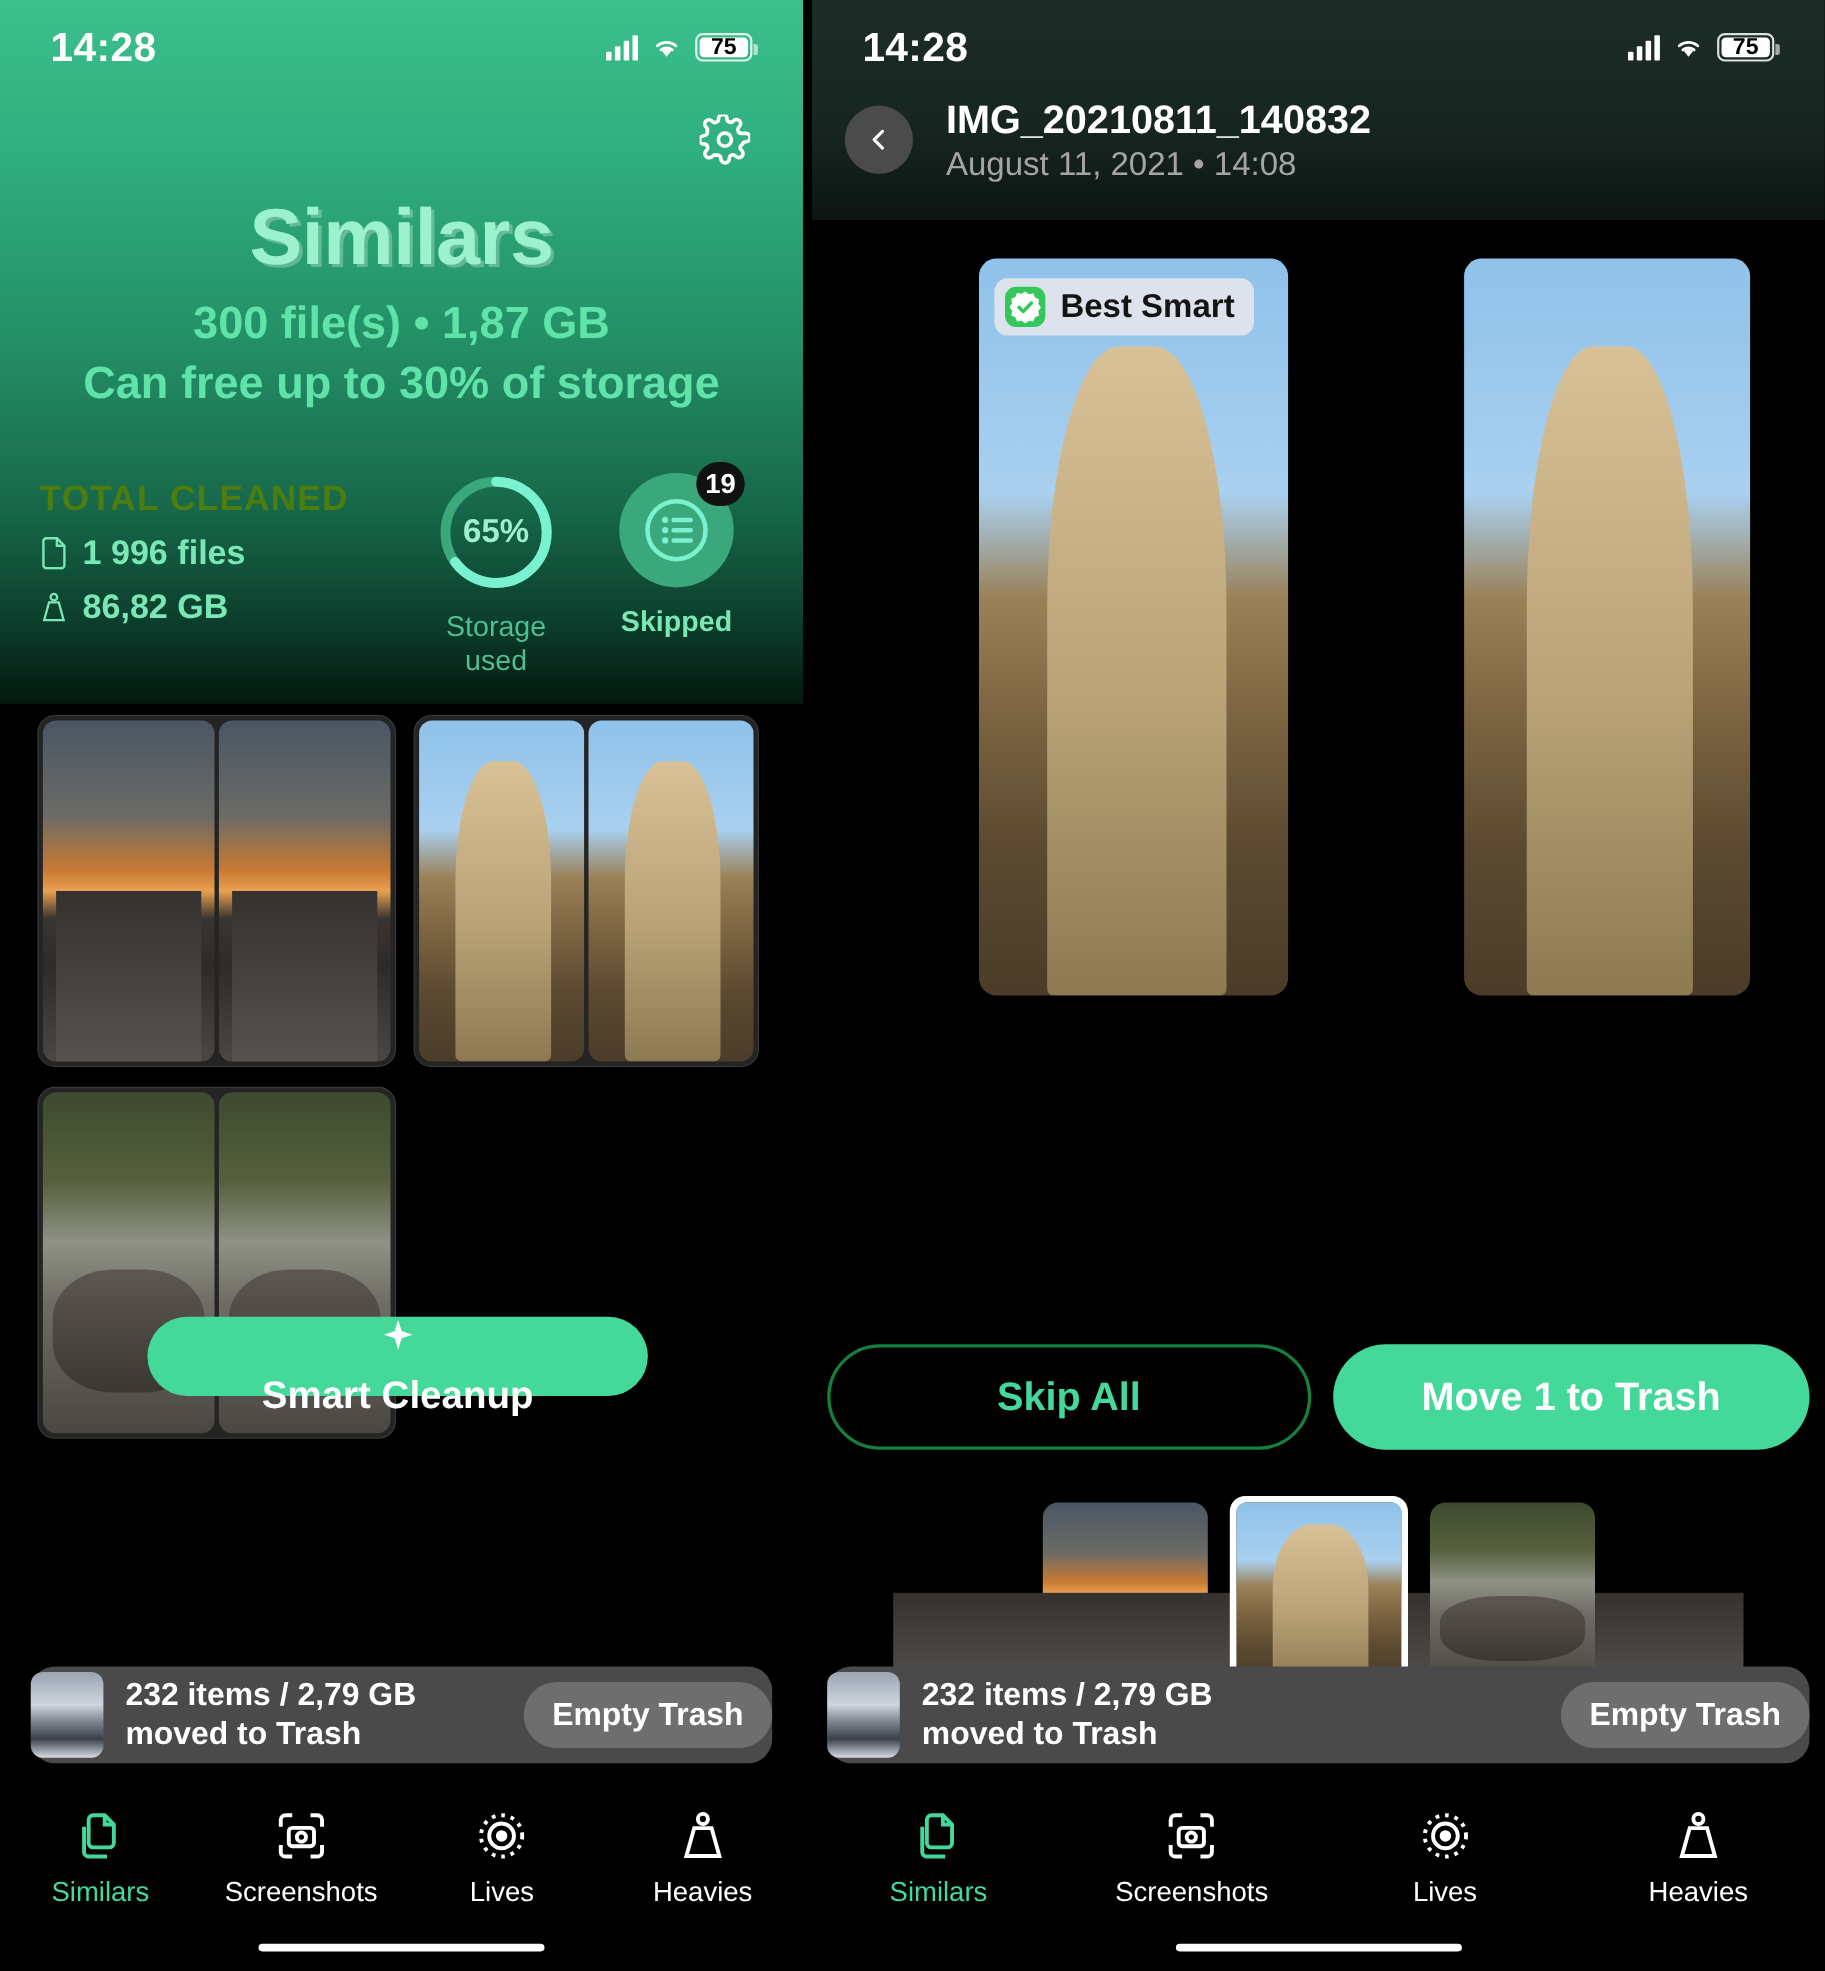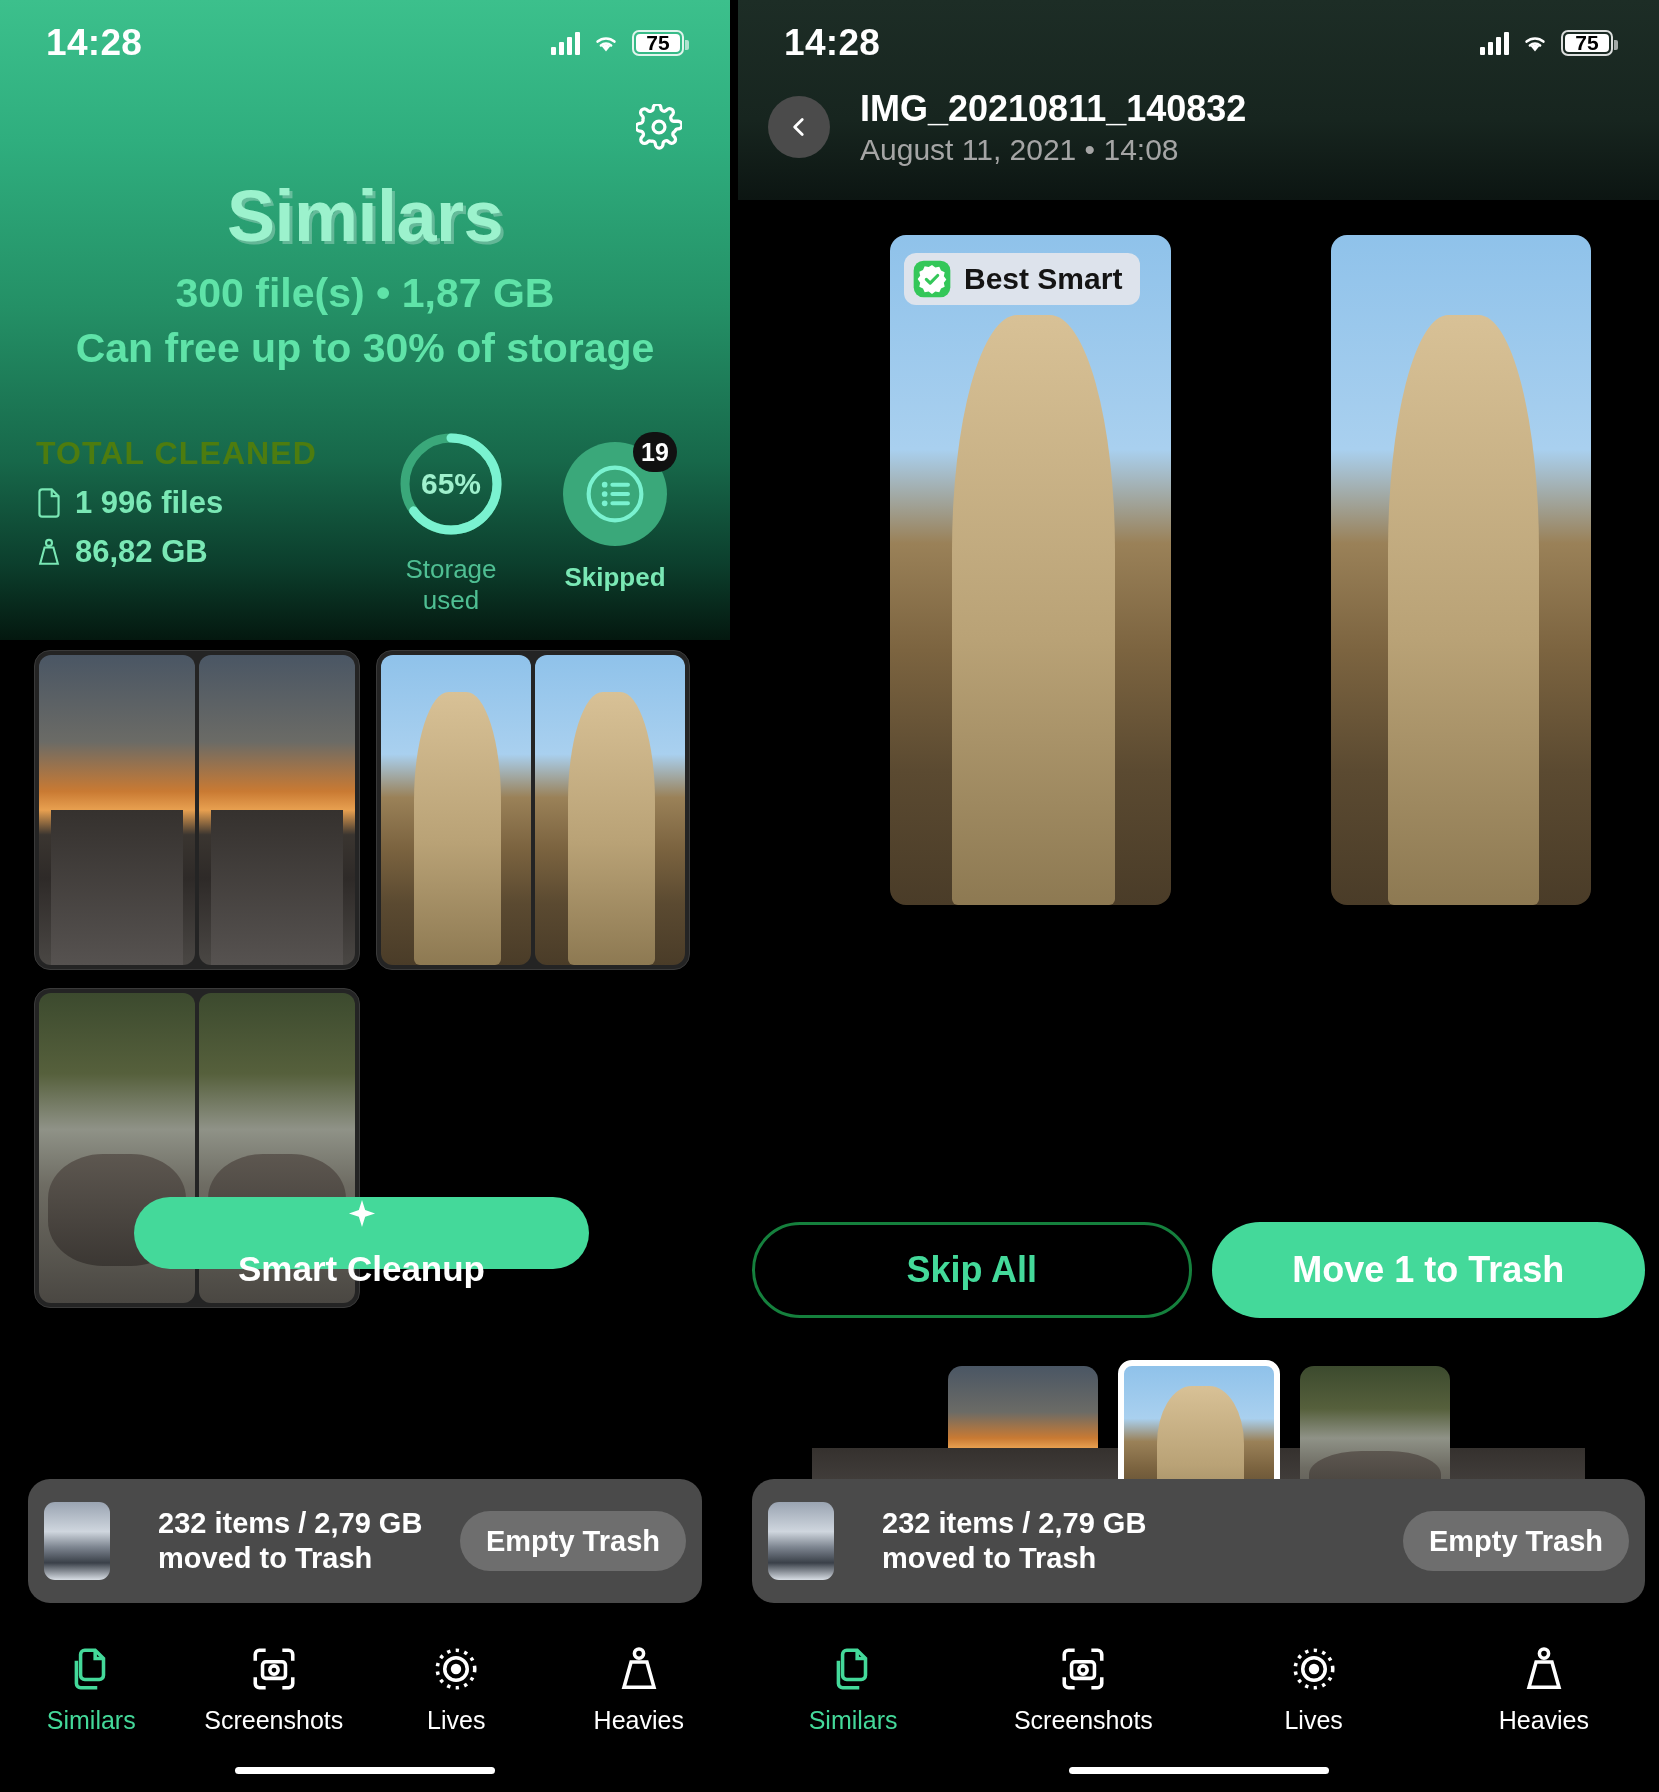--- a/index.html
+++ b/index.html
@@ -54,21 +54,21 @@
 
   .ring-wrap{ position:absolute; left:390px; top:0; width:122px; text-align:center; }
   .ring{ position:relative; width:108px; height:108px; margin:0 auto; }
   .ring svg{ transform:rotate(-90deg); }
   .ring-label{ position:absolute; inset:0; display:flex; align-items:center; justify-content:center;
      font-size:30px; font-weight:700; color:#9ff0cd; }
   .under{ margin-top:16px; font-size:26px; font-weight:500; color:#4fbf93; }
   .under.bright{ color:#7ae8b5; font-weight:600; }
 
   .skip-wrap{ position:absolute; left:554px; top:0; width:122px; text-align:center; }
-  .skip-circle{ position:relative; width:104px; height:104px; margin:12px auto;
+  .skip-circle{ position:relative; width:104px; height:104px; margin:0 auto;
      border-radius:50%; background:#3aa87a; display:flex; align-items:center; justify-content:center; }
   .skip-badge{ position:absolute; right:-10px; top:-10px; min-width:44px; height:40px; padding:0 8px;
      border-radius:20px; background:#111; color:#fff; font-size:25px; font-weight:600;
      display:flex; align-items:center; justify-content:center; }
 
   
   .grid{ position:absolute; top:650px; left:0; width:730px; }
   .grow{ display:flex; gap:16px; padding:0 34px; margin-bottom:18px; }
   .gcard{ border-radius:16px; overflow:hidden; display:flex; gap:4px; padding:4px;
      background:#242424; border:1px solid #3a3a3a; }
@@ -88,22 +88,22 @@
       background:linear-gradient(180deg,#5d5750,#3b3733); border-radius:40%; }
   .img-snow{ background:linear-gradient(180deg,#9aa4b2 0%,#cfd6de 38%,#7d8590 58%,#3a4049 78%,#d7dde4 100%); }
 
   .smart-btn{ position:absolute; left:134px; top:1197px; width:455px; height:72px;
      background:#44d99a; border-radius:36px; display:flex; align-items:center; 
      gap:16px; cursor:pointer; z-index:20;flex-direction:column; }
   .smart-btn span{ font-size:35px; font-weight:700; color:#fff; }
   .spark{ width:36px; height:36px; }
 
   
-  .trashbar{ position:absolute; bottom:189px; height:124px; border-radius:22px;
-     background:#4a4a4a; display:flex; align-items:center; padding:0 16px;gap:28px; }
+  .trashbar{ position:absolute; bottom:189px; height:88px; border-radius:22px;
+     background:#4a4a4a; display:flex; align-items:center; padding:0 0; }
   .tb-thumb{ width:66px; height:78px; border-radius:11px; overflow:hidden; flex:0 0 66px; }
   .tb-text{ margin-left:20px; font-size:29px; font-weight:600; color:#fff; line-height:1.22; flex:1; }
   .tb-btn{ height:60px; padding:0 26px; border-radius:30px; background:#6e6e6e;
      display:flex; align-items:center; justify-content:center; cursor:pointer; }
   .tb-btn span{ font-size:29px; font-weight:600; color:#fff; white-space:nowrap; }
 
   
   .tabbar{ position:absolute; bottom:0; height:170px; background:#000;
      display:flex; align-items:flex-start; padding-top:22px; }
   .tab{ flex:1; display:flex; flex-direction:column; align-items:center; gap:12px; cursor:pointer; }

